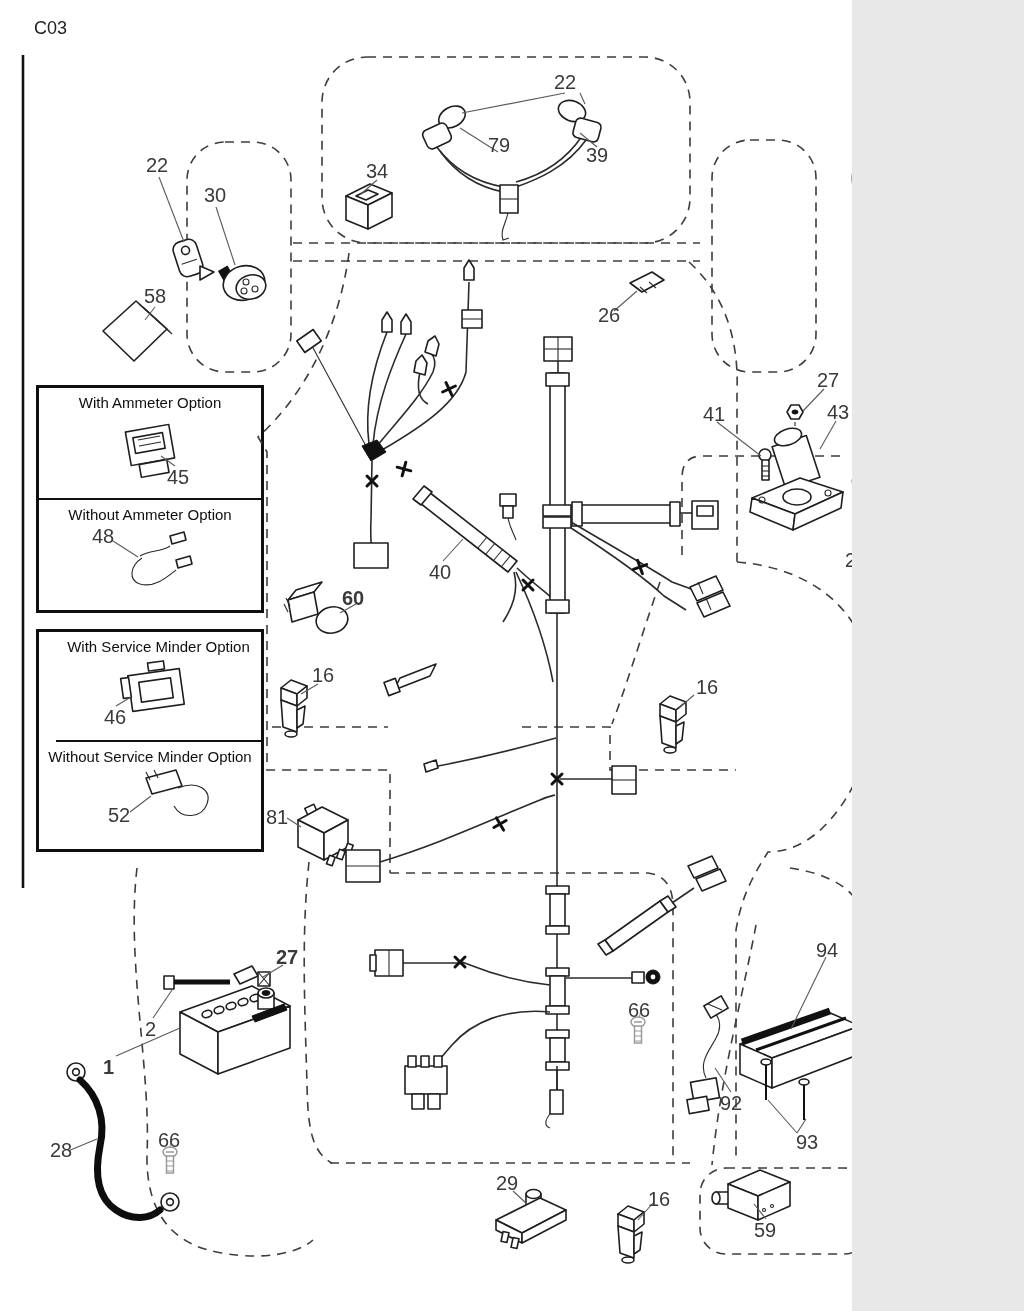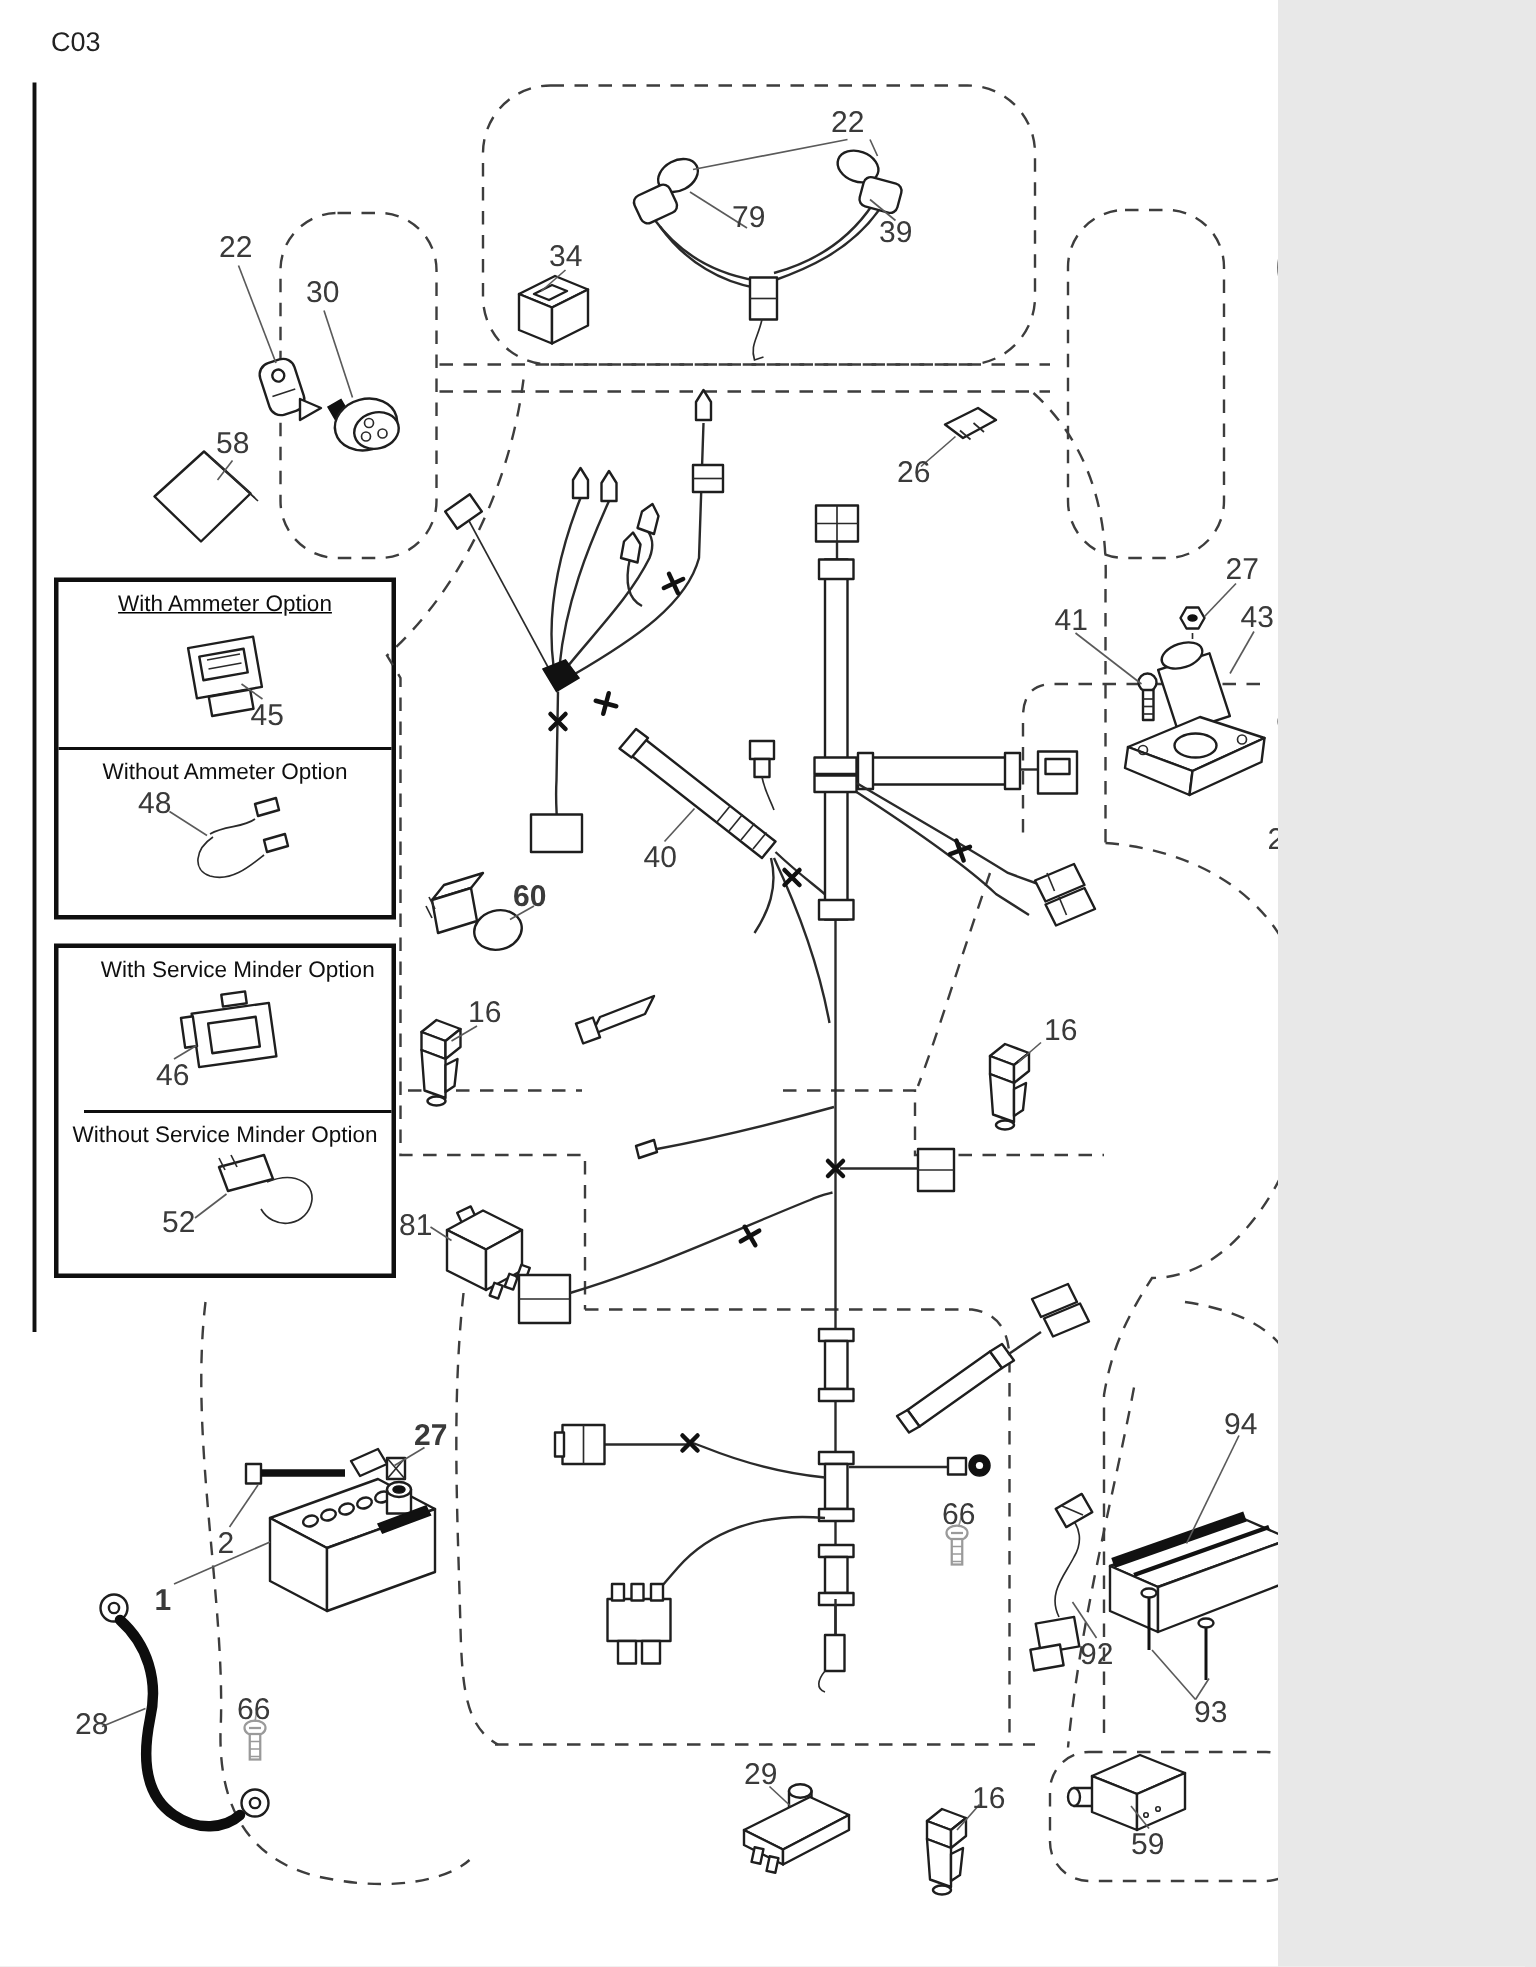--- a/index.html
+++ b/index.html
@@ -26,21 +26,21 @@
   .co.g{color:#9f9f9f;font-size:17px;}
 </style>
 </head>
 <body>
 
 <div id="canvas">
 
   <div id="page-code">C03</div>
 
   <div class="opt-box" style="top:385px;">
-    <div class="opt-cell" style="height:110px;text-decoration:underline;">
+    <div class="opt-cell" style="height:110px;">
       <div class="opt-title">With Ammeter Option</div>
     </div>
     <div class="opt-cell" style="height:110px;">
       <div class="opt-title">Without Ammeter Option</div>
     </div>
   </div>
 
   <div class="opt-box" style="top:629px;">
     <div class="opt-cell" style="height:108px;margin-left:17px;">
       <div class="opt-title">With Service Minder Option</div>

